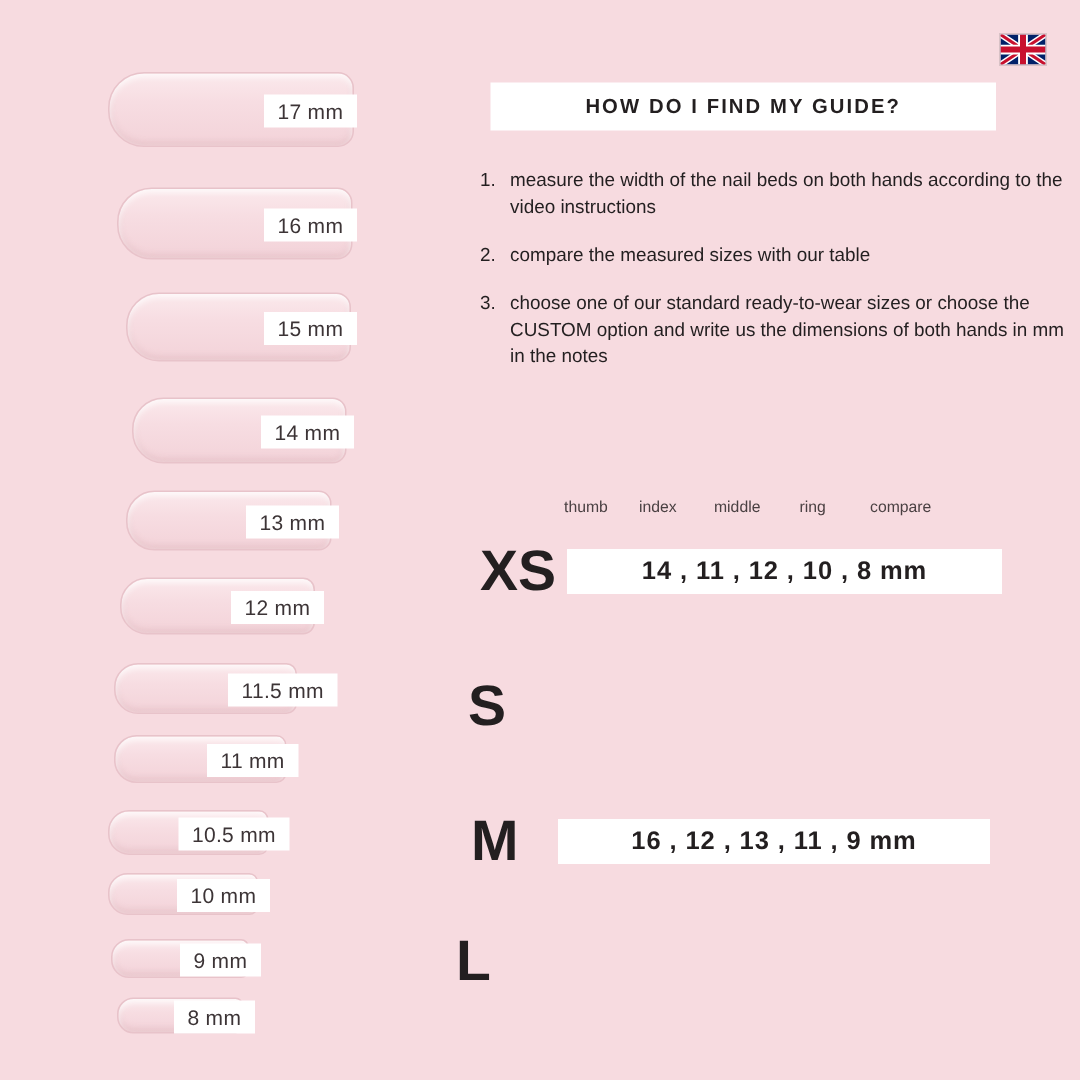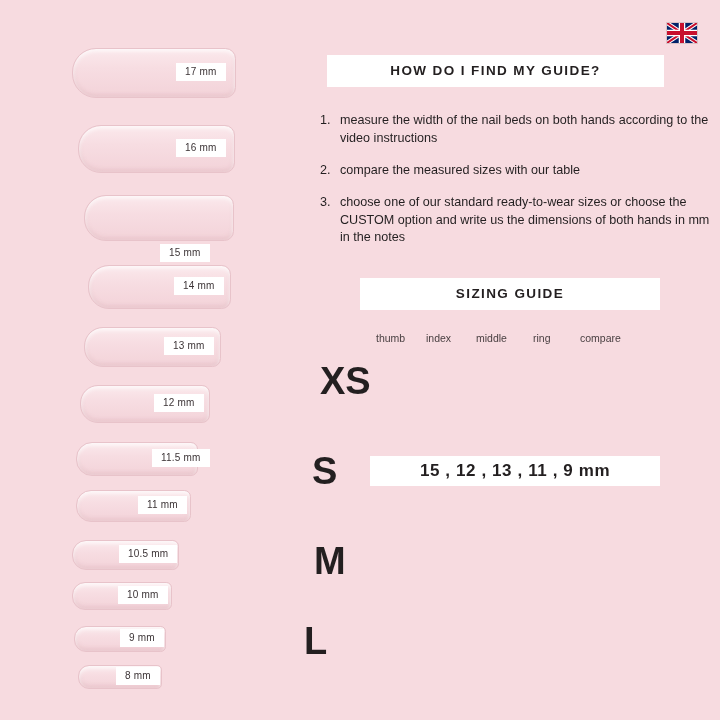--- a/index.html
+++ b/index.html
@@ -44,21 +44,21 @@
     left: 0;
     top: 0;
     background: linear-gradient(180deg, #fbe9ec 0%, #f7dde2 40%, #f3d3d9 100%);
     border: 1.5px solid #e8c3ca;
     box-shadow: inset 0 2px 4px rgba(255,255,255,0.9),
                 inset 0 -2px 4px rgba(214,170,178,0.45);
   }
   .tip-label {
     position: absolute;
     background: #ffffff;
-    font-size: 10px;
+    font-size: 14px;
     color: #3c3436;
     padding: 4px 9px 4px 9px;
     letter-spacing: 0.2px;
     white-space: nowrap;
     line-height: 1;
   }
 
   
   .right-col {
     position: absolute;
@@ -174,21 +174,21 @@
     <div class="tip-row" style="top: 18px; left: 72px;">
       <div class="tip-shape" style="width: 162px; height: 48px; border-radius: 24px 10.56px 10.56px 24px;"></div>
       <div class="tip-label" style="left: 104px; top: 15px;">17 mm</div>
     </div>
     <div class="tip-row" style="top: 95px; left: 78px;">
       <div class="tip-shape" style="width: 155px; height: 46px; border-radius: 23px 10.12px 10.12px 23px;"></div>
       <div class="tip-label" style="left: 98px; top: 14px;">16 mm</div>
     </div>
     <div class="tip-row" style="top: 165px; left: 84px;">
       <div class="tip-shape" style="width: 148px; height: 44px; border-radius: 22px 9.68px 9.68px 22px;"></div>
-      <div class="tip-label" style="left: 76px; top: 13px; margin-top: 36px;">15 mm</div>
+      <div class="tip-label" style="left: 92px; top: 13px;">15 mm</div>
     </div>
     <div class="tip-row" style="top: 235px; left: 88px;">
       <div class="tip-shape" style="width: 141px; height: 42px; border-radius: 21px 9.24px 9.24px 21px;"></div>
       <div class="tip-label" style="left: 86px; top: 12px;">14 mm</div>
     </div>
     <div class="tip-row" style="top: 297px; left: 84px;">
       <div class="tip-shape" style="width: 135px; height: 38px; border-radius: 19px 8.36px 8.36px 19px;"></div>
       <div class="tip-label" style="left: 80px; top: 10px;">13 mm</div>
     </div>
     <div class="tip-row" style="top: 355px; left: 80px;">
@@ -224,38 +224,38 @@
 <div class="right-col">
 
   <div class="banner" id="header-banner">HOW DO I FIND MY GUIDE?</div>
 
   <div class="instructions">
       <div class="instr-item"><span class="instr-num">1.</span><b>measure the width of the nail beds on both hands</b><span> according to the video instructions</span></div>
       <div class="instr-item"><span class="instr-num">2.</span><b>compare the measured sizes</b><span> with our table</span></div>
       <div class="instr-item"><span class="instr-num">3.</span><b>choose</b><span> one of our standard ready-to-wear sizes or choose the CUSTOM option and write us the dimensions of both hands in mm in the notes</span></div>
     </div>
 
-  <div class="banner" id="sizing-banner">SIZING GUIDE</div>
 
   <div class="finger-labels">
       <span style="left: 8px;">thumb</span>
       <span style="left: 58px;">index</span>
       <span style="left: 108px;">middle</span>
       <span style="left: 165px;">ring</span>
       <span style="left: 212px;">compare</span>
     </div>
 
   <div id="size-rows">
       <div class="size-row" style="top: 358px; width: 400px;">
         <div class="size-letter" style="font-size: 38px; left: 10px; top: 4px;">XS</div>
+        <div class="size-values" style="left: 68px; width: 290px; top: 8px;">14 , 11 , 12 , 10 , 8 mm</div>
       </div>
       <div class="size-row" style="top: 448px; width: 400px;">
         <div class="size-letter" style="font-size: 38px; left: 2px; top: 4px;">S</div>
-        <div class="size-values" style="left: 60px; width: 290px; top: 8px;">15 , 12 , 13 , 11 , 9 mm</div>
       </div>
       <div class="size-row" style="top: 538px; width: 400px;">
         <div class="size-letter" style="font-size: 38px; left: 4px; top: 4px;">M</div>
+        <div class="size-values" style="left: 62px; width: 288px; top: 8px;">16 , 12 , 13 , 11 , 9 mm</div>
       </div>
       <div class="size-row" style="top: 618px; width: 400px;">
         <div class="size-letter" style="font-size: 38px; left: -6px; top: 4px;">L</div>
       </div>
     </div>
 </div>
 
 </body></html>

